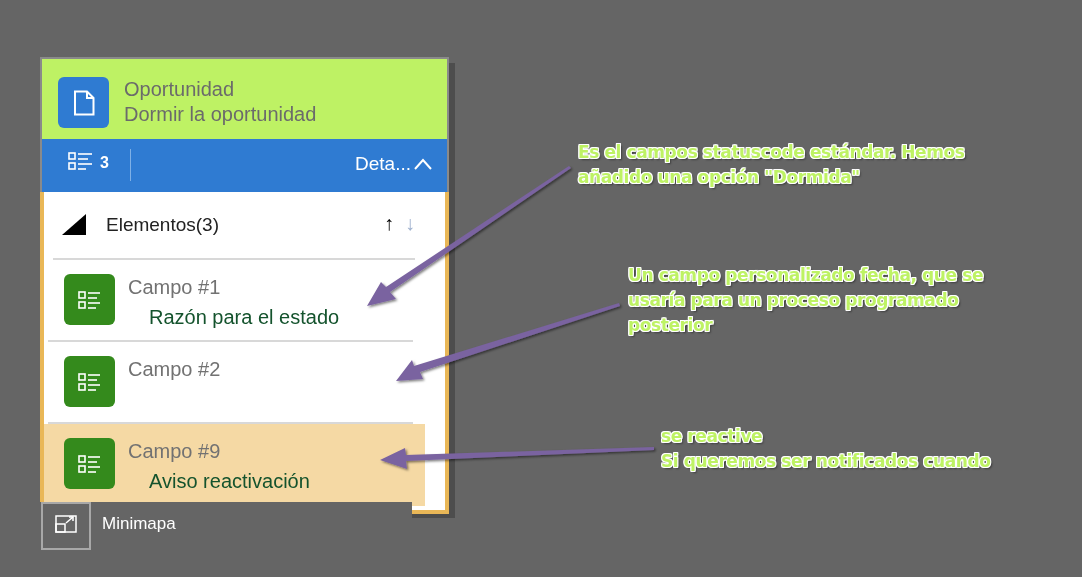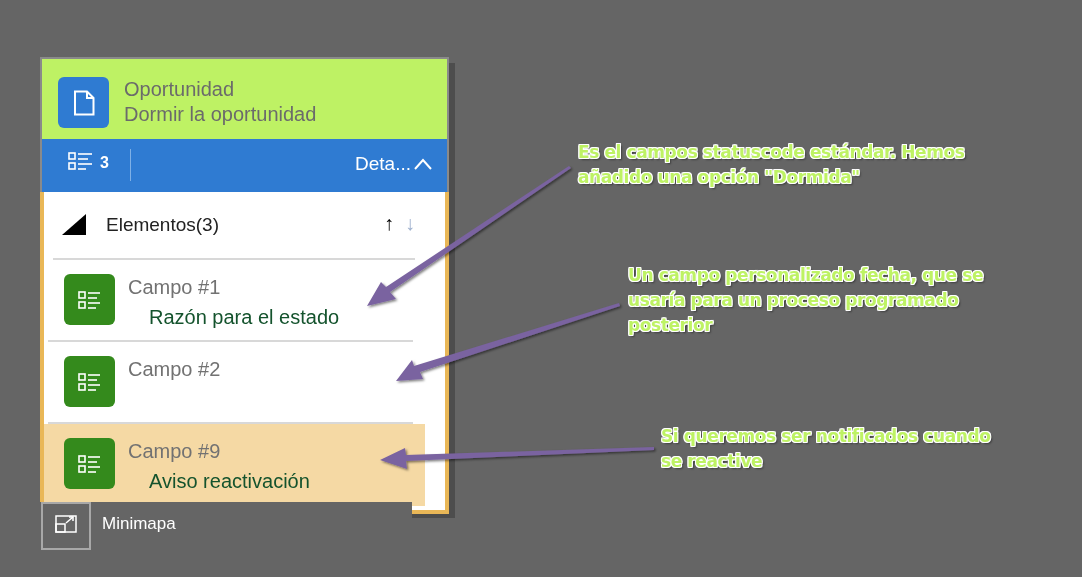--- a/index.html
+++ b/index.html
@@ -175,15 +175,15 @@
 <div class="note note1">
   <div>Es el campos statuscode estándar. Hemos</div>
   <div>añadido una opción "Dormida"</div>
 </div>
 <div class="note note2">
   <div>Un campo personalizado fecha, que se</div>
   <div>usaría para un proceso programado</div>
   <div>posterior</div>
 </div>
 <div class="note note3">
+  <div>se reactive</div>
   <div>Si queremos ser notificados cuando</div>
-  <div>se reactive</div>
 </div>
 
 </body></html>

